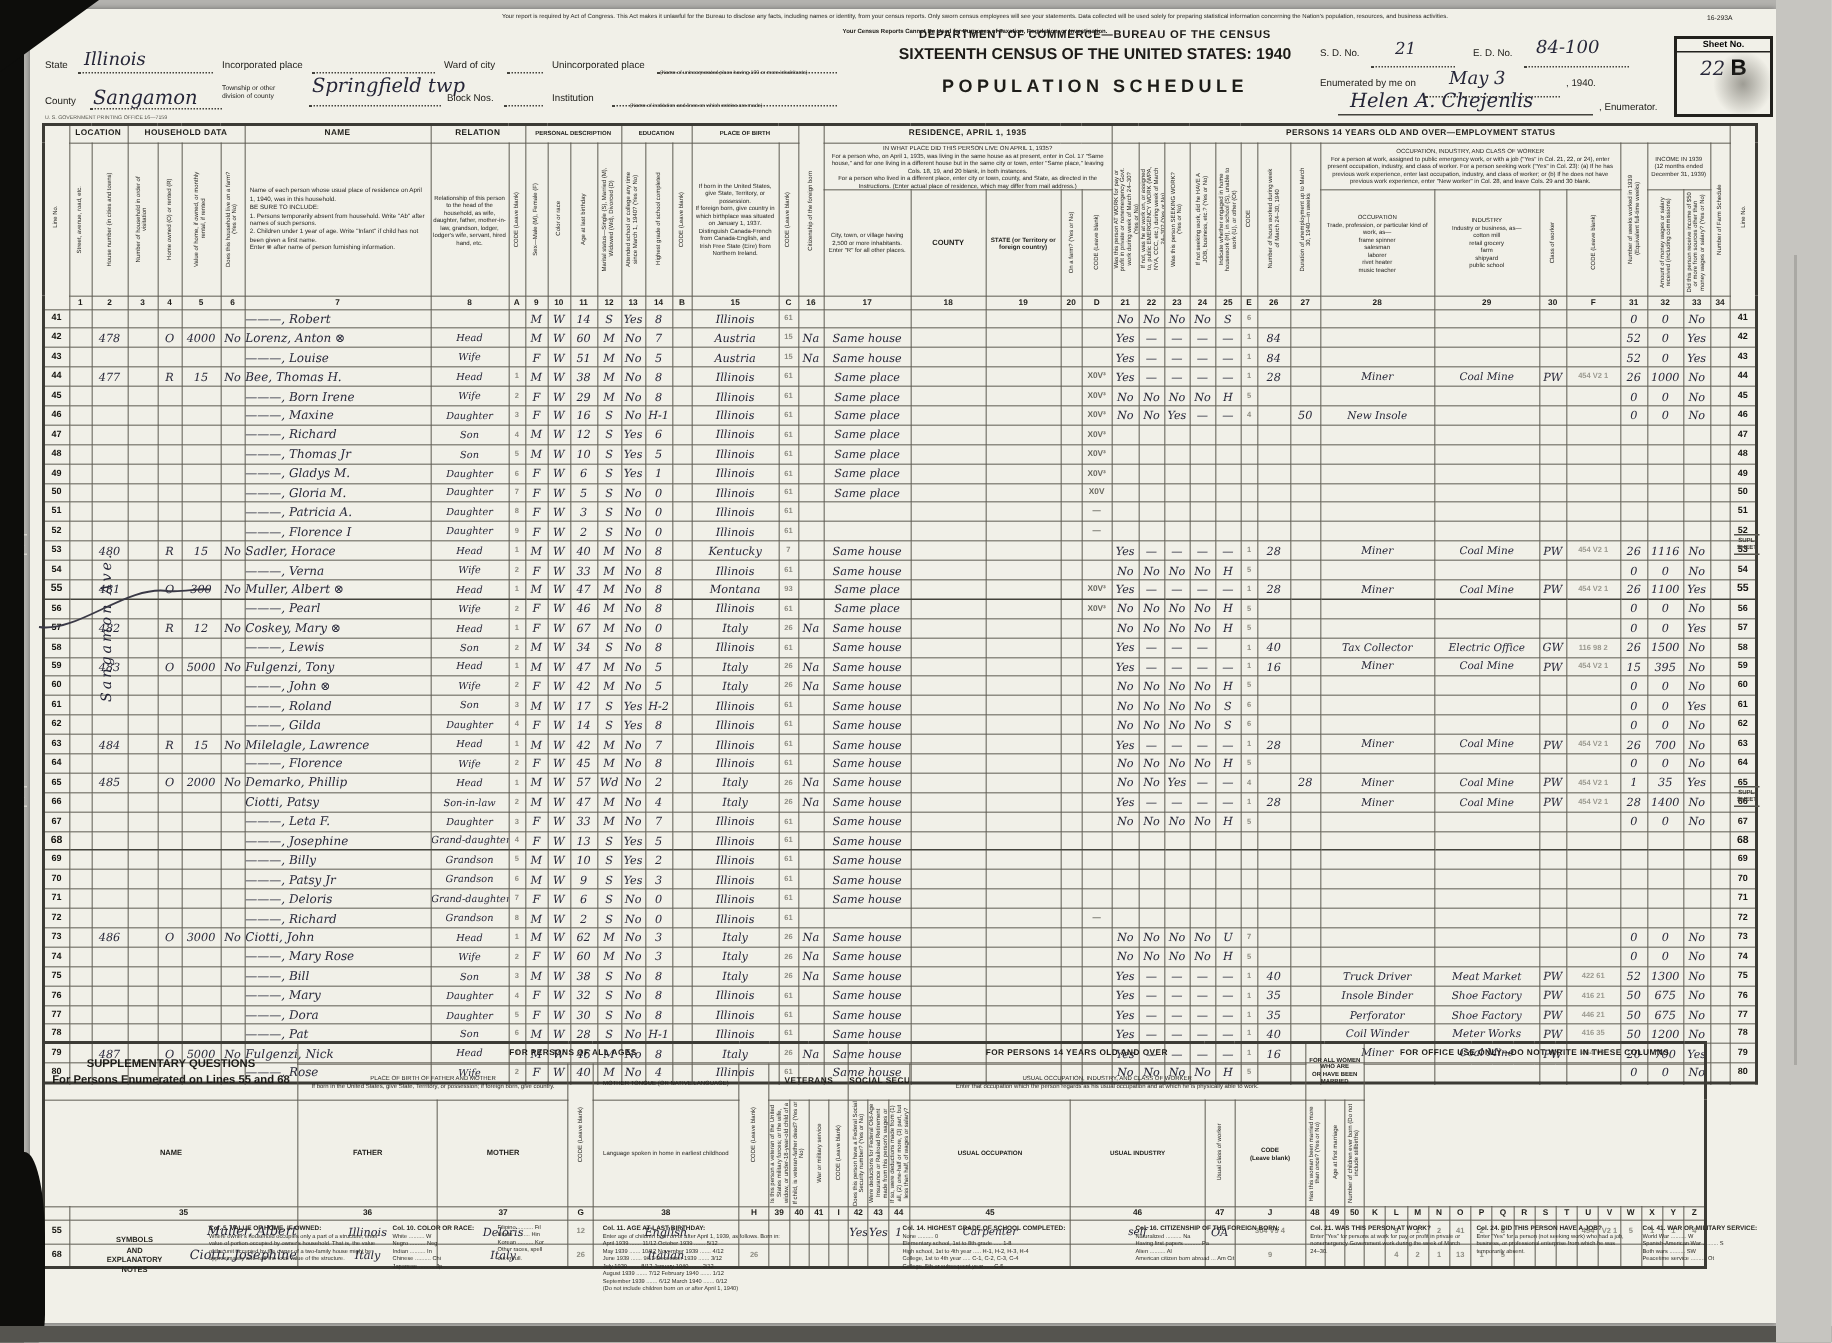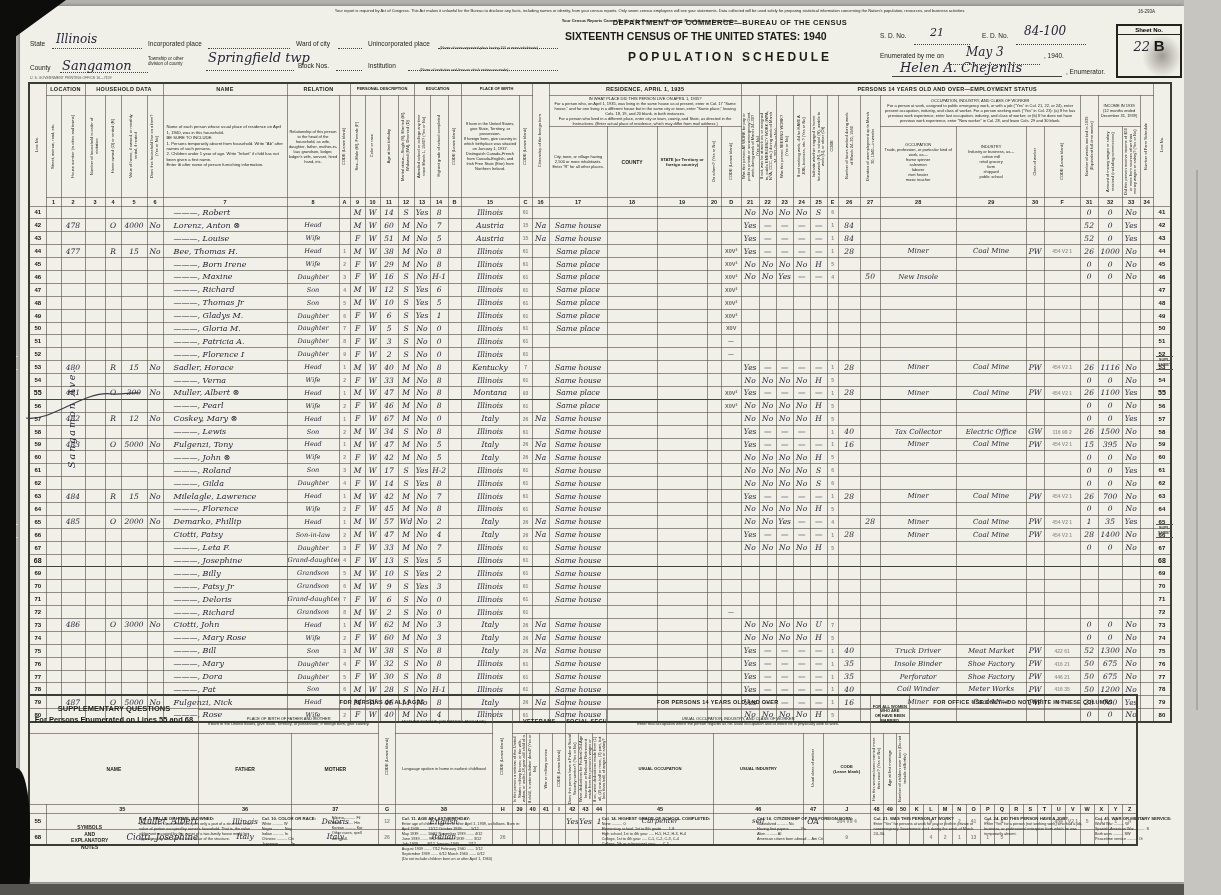--- a/index.html
+++ b/index.html
@@ -57,21 +57,21 @@
   th.num div{font-size:5.5px;font-weight:bold;}
   #main thead tr.hr0{height:12px;} #main thead tr.hr1{height:30px;}
   #main thead tr.hr2{height:44px;} #main thead tr.hr3{height:9px;}
   #supp thead tr.hr0{height:14px;} #supp thead tr.hr1{height:24px;}
   #supp thead tr.hr2{height:36px;} #supp thead tr.hr3{height:9px;}
   #main tbody tr{height:12.9px;} #supp tbody tr{height:16px;}
   tbody td{font-family:"DejaVu Serif",serif;font-style:italic;font-size:7.5px;color:#272738;
            text-align:center;white-space:nowrap;vertical-align:middle;}
   td.c0,td.c41,td.s0{font-family:"Liberation Sans",sans-serif;font-style:normal;font-weight:bold;
            font-size:6px;color:#15140f;}
-  td.c7{text-align:left;padding-left:10px;font-size:8px;overflow:visible;}
+  td.c7{text-align:left;padding-left:0;font-size:8px;overflow:visible;}
   td.c8{font-size:6.5px;}
   td.c9,td.c16,td.c18,td.c30,td.c40,td.s4,td.s6,td.s17,
   td.s21,td.s22,td.s23,td.s24,td.s25,td.s26,td.s27,td.s28,td.s29,td.s30,td.s31,td.s32,td.s33,td.s34,td.s35,td.s36
      {font-family:"Liberation Sans",sans-serif;font-style:normal;font-size:5px;font-weight:bold;color:#8d8c82;}
   td.c24{font-family:"Liberation Sans",sans-serif;font-style:normal;font-size:5.5px;font-weight:bold;color:#68675f;}
   td.c36{font-family:"Liberation Sans",sans-serif;font-style:normal;font-size:5px;font-weight:bold;color:#9a998f;}
   td.c33,td.c34,td.s14,td.s15{font-size:7px;overflow:visible;}
   td.s1{text-align:right;padding-left:3px;font-size:8.5px;}
   #main tr[data-ln="55"] td,#main tr[data-ln="68"] td{border-top:1.6px solid #43423b;border-bottom:1.6px solid #43423b;}
   #main tr[data-ln="55"] td.c0,#main tr[data-ln="68"] td.c0,
@@ -121,21 +121,21 @@
 division of county</div>
     <div class="pt script" style="left:188px;top:44px;font-size:13px;">Springfield twp</div>
     <div class="pt dots" style="left:186px;top:52px;width:88px;height:12px;"></div>
     <div class="pt lbl" style="left:278px;top:56px;">Block Nos.</div>
     <div class="pt dots" style="left:316px;top:58px;width:26px;height:6px;"></div>
     <div class="pt lbl" style="left:348px;top:56px;">Institution</div>
     <div class="pt dots" style="left:388px;top:58px;width:150px;height:6px;"></div>
     <div class="pt cap" style="left:400px;top:62px;width:140px;">(Name of institution and lines on which entries are made)</div>
 
     <div class="pt dept1" style="left:560px;top:12px;width:300px;text-align:center;">DEPARTMENT OF COMMERCE—BUREAU OF THE CENSUS</div>
-    <div class="pt dept2" style="left:545px;top:24px;width:330px;text-align:left;">SIXTEENTH CENSUS OF THE UNITED STATES: 1940</div>
+    <div class="pt dept2" style="left:545px;top:24px;width:330px;text-align:center;">SIXTEENTH CENSUS OF THE UNITED STATES: 1940</div>
     <div class="pt dept3" style="left:560px;top:44px;width:300px;text-align:center;">POPULATION SCHEDULE</div>
 
     <div class="pt lbl" style="left:860px;top:26px;">S. D. No.</div>
     <div class="pt dots" style="left:894px;top:28px;width:56px;height:10px;"></div>
     <div class="pt script" style="left:910px;top:20px;font-size:11px;">21</div>
     <div class="pt lbl" style="left:962px;top:26px;">E. D. No.</div>
     <div class="pt dots" style="left:996px;top:28px;width:70px;height:10px;"></div>
     <div class="pt script" style="left:1004px;top:18px;font-size:12px;">84-100</div>
     <div class="pt lbl" style="left:860px;top:46px;">Enumerated by me on</div>
     <div class="pt dots" style="left:930px;top:48px;width:90px;height:10px;"></div>

